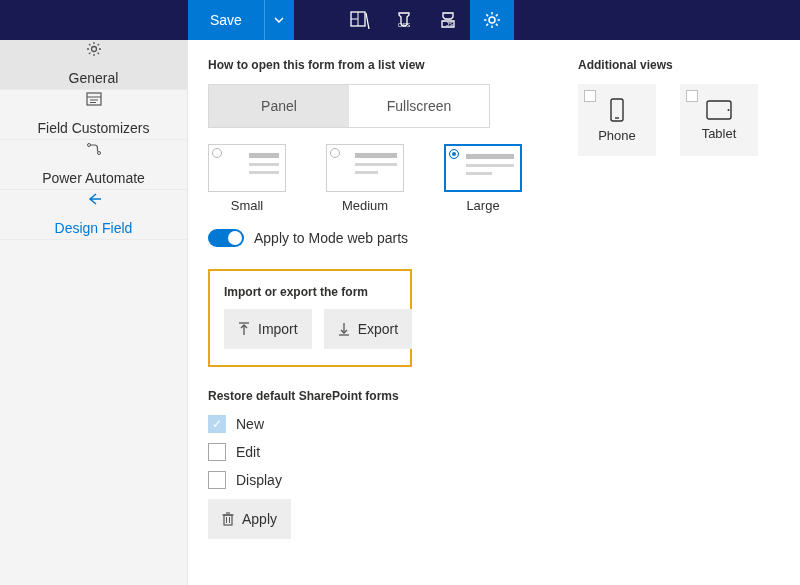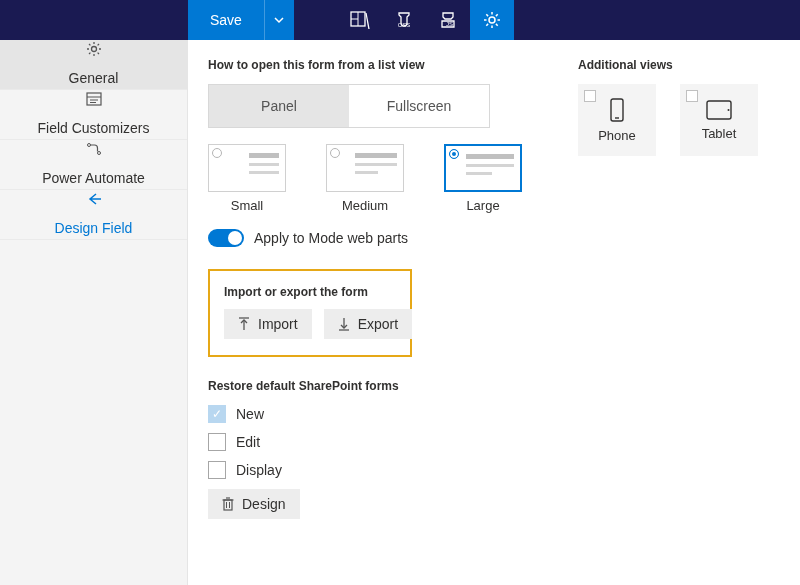--- a/index.html
+++ b/index.html
@@ -32,21 +32,21 @@
   .thumb-lines { position: absolute; left: 20px; right: 6px; top: 8px; }
   .thumb-lines .ln { height: 3px; background: #d4d4d4; margin-bottom: 5px; }
   .thumb-lines .ln.hdr { height: 5px; background: #c0c0c0; }
   .thumb-lines .ln.short { width: 55%; }
   .size-label { font-size: 13px; color: #323130; }
   .toggle-row { display: flex; align-items: center; gap: 10px; margin: 16px 0 22px; font-size: 14px; color: #323130; }
   .toggle { width: 36px; height: 18px; border-radius: 9px; background: #0078d4; position: relative; cursor: pointer; }
   .toggle::after { content: ""; position: absolute; top: 2px; right: 2px; width: 14px; height: 14px; border-radius: 50%; background: #fff; }
   .highlight-box { border: 2px solid #e6a817; padding: 14px 14px 16px; width: 204px; margin-bottom: 22px; }
   .btn-row { display: flex; gap: 12px; }
-  .btn { display: flex; align-items: center; gap: 8px; height: 30px; padding: 0 14px; border: none; background: #ededed; font-size: 14px; color: #323130; cursor: pointer; }
+  .btn { display: flex; align-items: center; gap: 8px; height: 40px; padding: 0 14px; border: none; background: #ededed; font-size: 14px; color: #323130; cursor: pointer; }
   .chk-row { display: flex; align-items: center; gap: 10px; margin-bottom: 10px; font-size: 14px; color: #323130; }
   .chk { width: 18px; height: 18px; border: 1px solid #a6a6a6; background: #fff; display: flex; align-items: center; justify-content: center; }
   .chk.checked { background: #b8d7f0; border-color: #b8d7f0; color: #fff; font-size: 12px; }
   .del-btn { margin-top: 8px; }
   .views-row { display: flex; gap: 24px; }
   .view-tile { width: 78px; height: 72px; background: #f4f4f4; display: flex; flex-direction: column; align-items: center; justify-content: center; gap: 6px; position: relative; font-size: 13px; color: #323130; cursor: pointer; }
   .view-tile .chkbox { position: absolute; top: 6px; left: 6px; width: 12px; height: 12px; border: 1px solid #c0c0c0; background: #fff; }
   svg { display: block; }
 </style>
 </head>
@@ -241,21 +241,21 @@
       <button class="btn del-btn">
         <span>
             <svg width="12" height="14" viewBox="0 0 12 14">
               <rect x="2" y="3" width="8" height="10" fill="none" stroke="#555" stroke-width="1.2"></rect>
               <line x1="0.5" y1="3" x2="11.5" y2="3" stroke="#555" stroke-width="1.2"></line>
               <line x1="4" y1="1" x2="8" y2="1" stroke="#555" stroke-width="1.2"></line>
               <line x1="4.5" y1="5" x2="4.5" y2="11" stroke="#555"></line>
               <line x1="7.5" y1="5" x2="7.5" y2="11" stroke="#555"></line>
             </svg>
           </span>
-        <span>Design</span>
+        <span>Apply</span>
       </button>
     </div>
 
     <div class="col-side">
       <div class="section-title">Additional views</div>
       <div class="views-row">
         <div class="view-tile">
           <div class="chkbox"></div>
           <span>
               <svg width="16" height="24" viewBox="0 0 16 24">

